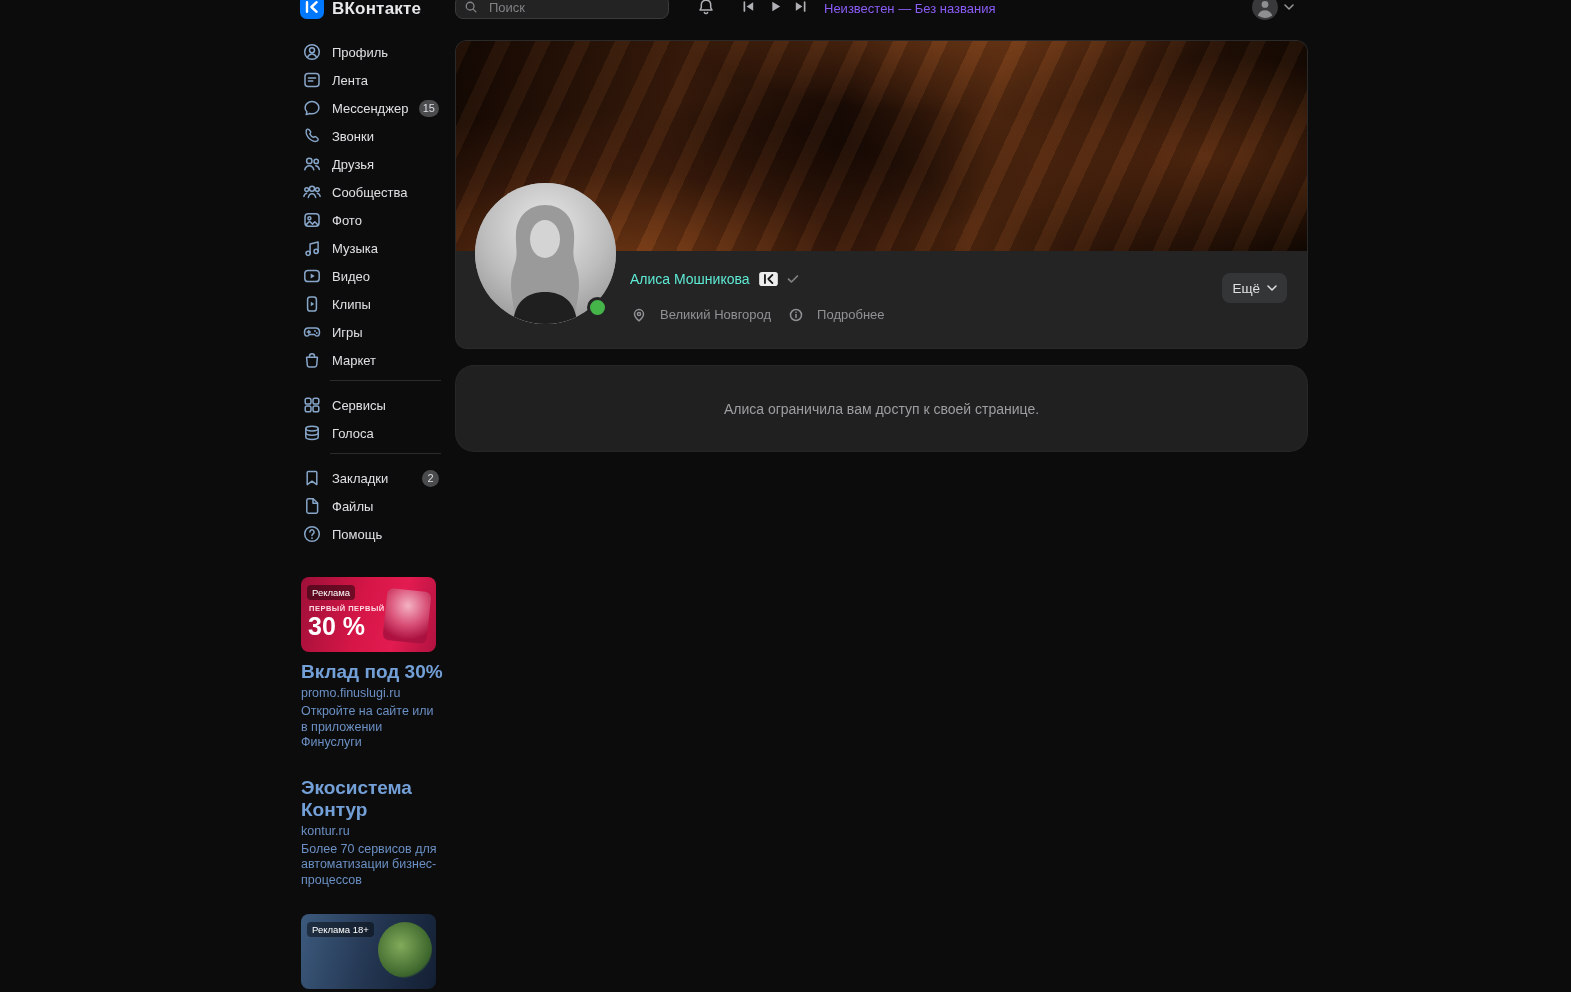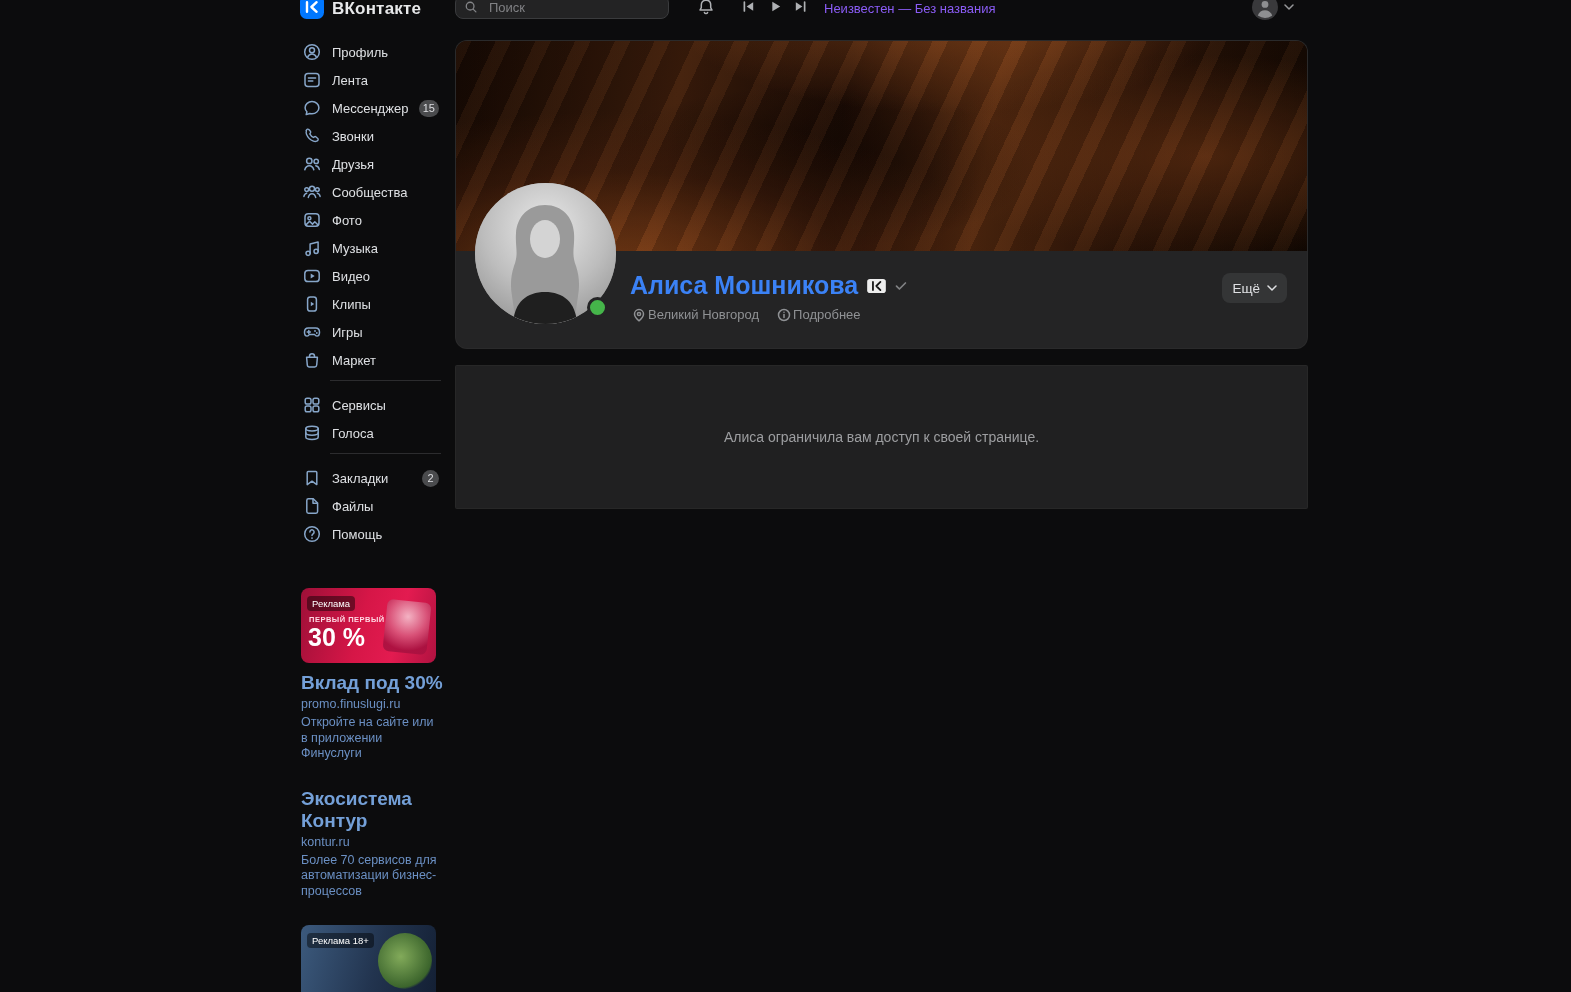--- a/index.html
+++ b/index.html
@@ -33,21 +33,21 @@
   aside{position:absolute;left:295px;top:22px;width:150px;padding-top:16px}
   .s-row{display:flex;align-items:center;height:28px;padding:0 2px 0 7px;border-radius:8px;cursor:pointer}
   .s-ic{width:20px;height:20px;color:#87a6c9;margin-right:10px;flex:none}
   .s-lb{font-size:13px;color:#dee0e3;font-weight:400;white-space:nowrap}
   .s-badge{margin-left:auto;background:#4a4b4d;color:#dcdde0;font-size:11px;min-width:9px;height:17px;
            border-radius:9px;display:flex;align-items:center;justify-content:center;padding:0 4px;margin-right:4px}
   .s-div{height:1px;background:#2c2c2e;margin:6px 4px 10px 35px}
 
   
   .ad{width:142px;margin:26px 0 0 6px}
-  .ad-first{margin-top:40px}
+  .ad-first{margin-top:29px}
   .ad-img{width:135px;height:75px;border-radius:8px;position:relative;overflow:hidden;cursor:pointer}
   .ad-badge{position:absolute;left:6px;top:8px;background:rgba(0,0,0,.45);color:#fff;font-size:9.5px;
             padding:2px 5px;border-radius:4px;white-space:nowrap}
   .ad-title{display:block;margin-top:9px;color:#74a0d8;font-size:19px;font-weight:600;text-decoration:none;cursor:pointer}
   .ad-domain{margin-top:3px;color:#6b90c4;font-size:12.5px;cursor:pointer}
   .ad-desc{margin-top:4px;color:#6b90c4;font-size:12.5px;line-height:1.24}
 
   .ad1-bg{background:linear-gradient(105deg,#9e1038,#d61647 45%,#e31b50 70%,#b01240)}
   .ad1-t1{position:absolute;left:8px;top:27px;color:#ffd9e4;font-size:7.5px;font-weight:600;letter-spacing:.5px}
   .ad1-t2{position:absolute;left:7px;top:35px;color:#fff;font-size:25px;font-weight:700}
@@ -77,30 +77,30 @@
     radial-gradient(60% 90% at 58% -15%,rgba(148,76,30,.75) 0%,rgba(0,0,0,0) 55%),
     radial-gradient(55% 80% at 88% 55%,rgba(120,58,22,.6) 0%,rgba(0,0,0,0) 60%),
     radial-gradient(40% 60% at 42% 60%,rgba(20,8,3,.85) 0%,rgba(0,0,0,0) 65%),
     linear-gradient(100deg,#160903 0%,#3d1d0b 26%,#1d0c05 45%,#52280f 62%,#2a1307 80%,#120802 100%);
     background-color:#230f06}
   .avatar{position:absolute;left:19px;top:142px;width:141px;height:141px;border-radius:50%;overflow:hidden;
           background:#8b8b8b;cursor:pointer}
   .online-dot{position:absolute;left:131px;top:256px;width:15px;height:15px;background:#45b54a;
               border:3px solid #242425;border-radius:50%}
   .name-row{position:absolute;left:174px;top:230px;display:flex;align-items:center;gap:9px}
-  .name{font-size:25px;font-weight:700;color:#3b82f6}
+  .name{font-size:14px;font-weight:400;color:#5eead4}
   .meta-row{position:absolute;left:176px;top:266px;display:flex;align-items:center;gap:18px;
             color:#8f9194;font-size:13px}
-  .meta-item{display:flex;align-items:center;gap:2px}
+  .meta-item{display:flex;align-items:center;gap:14px}
   .meta-link{cursor:pointer}
   .more-btn{position:absolute;right:20px;top:232px;height:30px;padding:0 10px;background:#343536;border:none;
             border-radius:8px;color:#dfe0e3;font-size:13.5px;font-weight:500;display:flex;align-items:center;gap:7px;
             cursor:pointer;font-family:"Liberation Sans",sans-serif}
 
-  .restricted-card{position:absolute;left:455px;top:365px;width:853px;height:144px;border-radius:2px;
+  .restricted-card{position:absolute;left:455px;top:365px;width:853px;height:87px;border-radius:19px;
                    background:#202021;border:1px solid rgba(255,255,255,.03);box-sizing:border-box;
                    display:flex;align-items:center;justify-content:center}
   .restricted-text{color:#9d9ea1;font-size:14px}
 </style>
 </head>
 <body>
 
 <div id="app">
 
   <header>

